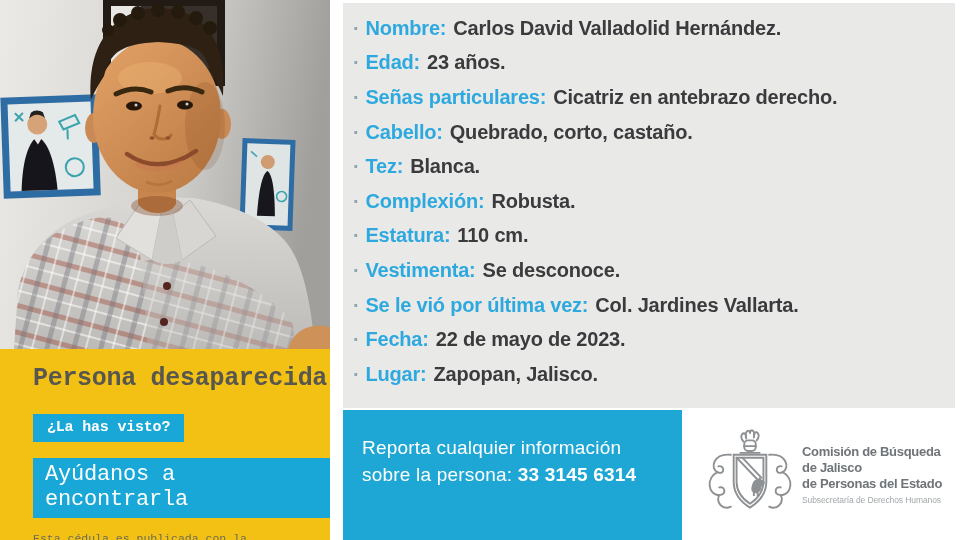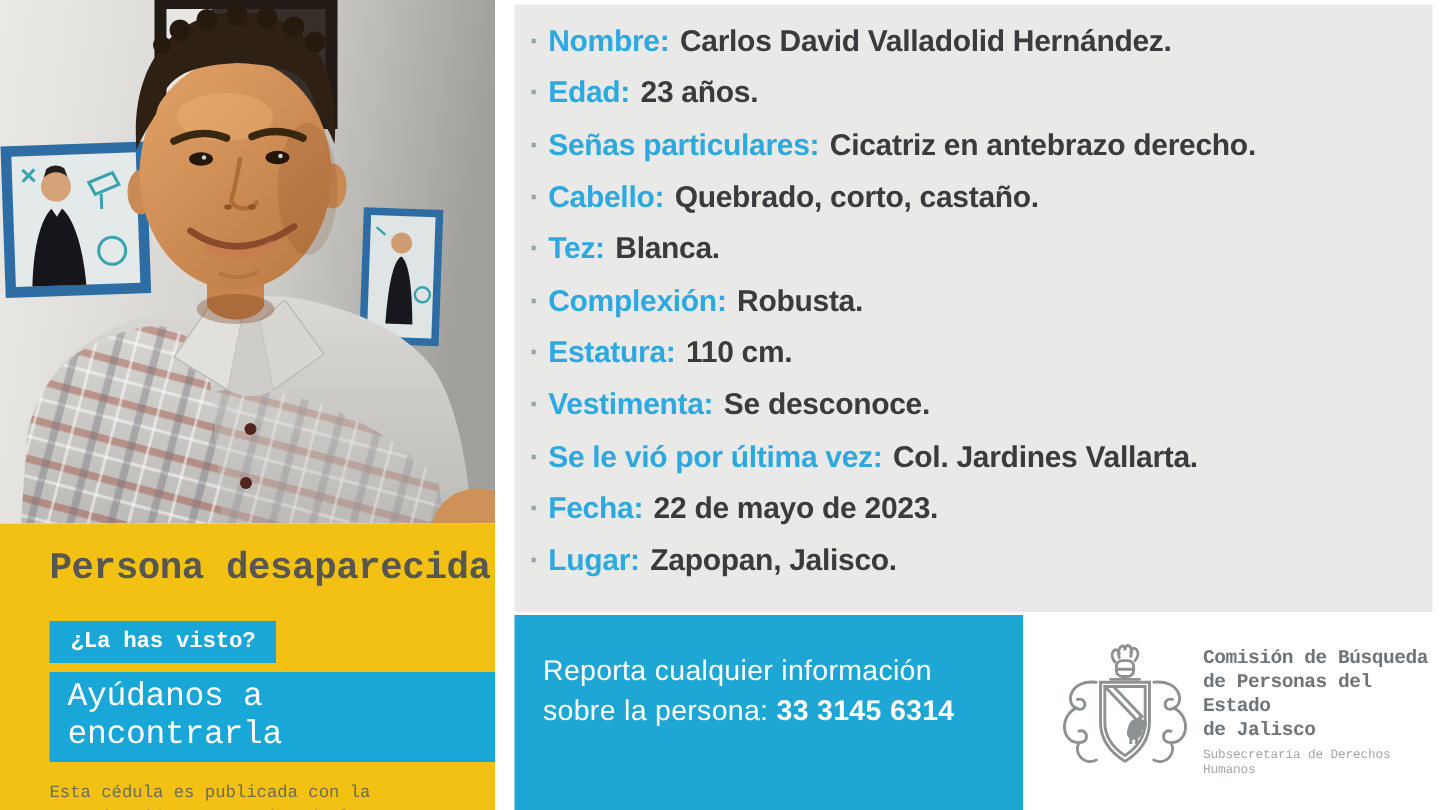--- a/index.html
+++ b/index.html
@@ -8,21 +8,21 @@
     background:#ffffff; font-family:"Liberation Sans", sans-serif;
   }
   
   .photo-wrap { position:absolute; left:0; top:0; width:330px; height:349px; }
   .yellow-panel {
     position:absolute; left:0; top:349px; width:330px; height:191px;
     background:#f2c114; box-sizing:border-box; padding:15px 0 0 33px;font-family:Liberation Mono, monospace;
   }
   .campaign-title { font-size:25px; font-weight:bold; color:#57564f; letter-spacing:-0.3px; }
   .box-line { margin-top:21px; }
-  .box-line2 { margin-top:6px; }
+  .box-line2 { margin-top:16px; }
   .q-box {
     display:inline-block; background:#18a7d7; color:#fff; font-weight:bold;
     font-size:15px; padding:5px 14px 6px; letter-spacing:-0.2px;
   }
   .h-box {
     display:inline-block; background:#18a7d7; color:#fff;
     font-size:22px; padding:4px 12px 6px; letter-spacing:-0.2px;
   }
   .disclaimer {
     margin:13px 0 0 0; font-size:11.5px; color:#6d6c55; width:276px; line-height:1.45;
@@ -42,21 +42,21 @@
     background:#1ea7d4; box-sizing:border-box; padding:24px 14px 0 19px; color:#fff;
   }
   .contact-line { margin:0; font-size:19px; line-height:27px; letter-spacing:0.2px; }
   .contact-phone { font-weight:bold; }
   .contact-email { margin:7px 0 0 0; font-size:15.5px; font-weight:bold; letter-spacing:0.2px; }
   .org-area {
     position:absolute; left:682px; top:408px; width:278px; height:132px;
     background:#ffffff; display:flex; align-items:center;
   }
   .coat { width:96px; height:96px; margin-left:20px; flex:none; }
-  .org-text { margin-left:4px; color:#6f7478;font-family:Liberation Mono, monospace; }
+  .org-text { margin-left:4px; color:#6f7478; }
   .org-line { font-size:13px; font-weight:bold; line-height:16px; letter-spacing:-0.3px; }
   .org-sub { font-size:8.5px; color:#a3a7aa; margin-top:3px; letter-spacing:-0.1px; }
 </style>
 </head>
 <body>
 
 <div class="poster">
 
   <div class="photo-wrap">
     <svg viewBox="0 0 330 349" width="330" height="349">
@@ -240,19 +240,19 @@
         <path d="M84,48 C96,54 94,72 82,72 C74,72 76,62 82,64"></path>
         <path d="M82,72 C86,80 78,88 70,84"></path>
         <path d="M33,30 h34 v28 c0,14 -9,22 -17,27 c-8,-5 -17,-13 -17,-27 z"></path>
         <path d="M36,33 h28 v25 c0,12 -8,19 -14,23 c-6,-4 -14,-11 -14,-23 z"></path>
         <path d="M36,33 L58,56 M42,33 L62,54"></path>
       </g>
       <path fill="#8e9194" d="M52,62 c1,-5 4,-7 6,-6 l2,-3 2,3 c3,0 4,3 3,5 l-3,2 c0,3 -1,5 -3,6 l0,4 -2,0 0,-3 -2,0 0,3 -2,0 0,-4 c-2,-2 -2,-4 -1,-7 z"></path>
     </svg>
     <div class="org-text">
       <div class="org-line">Comisión de Búsqueda</div>
+      <div class="org-line">de Jalisco</div>
       <div class="org-line">de Personas del Estado</div>
-      <div class="org-line">de Jalisco</div>
       <div class="org-sub">Subsecretaría de Derechos Humanos</div>
     </div>
   </div>
 
 </div>
 
 </body></html>

